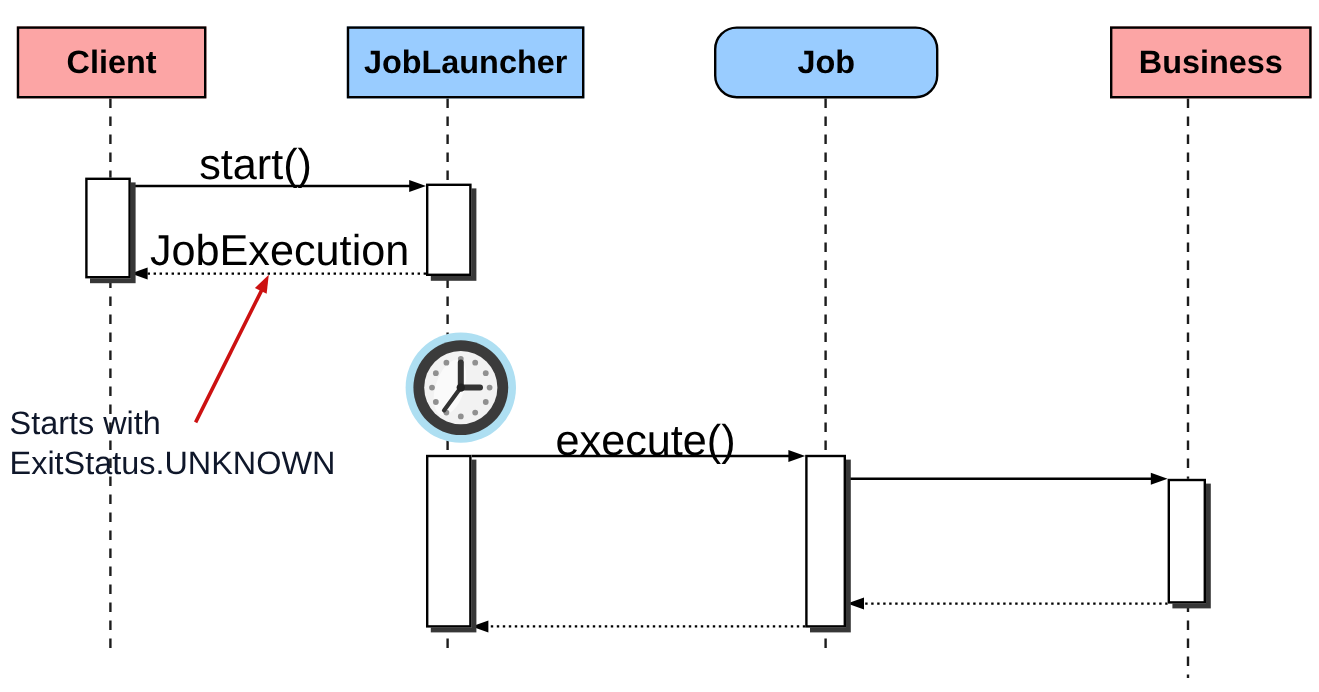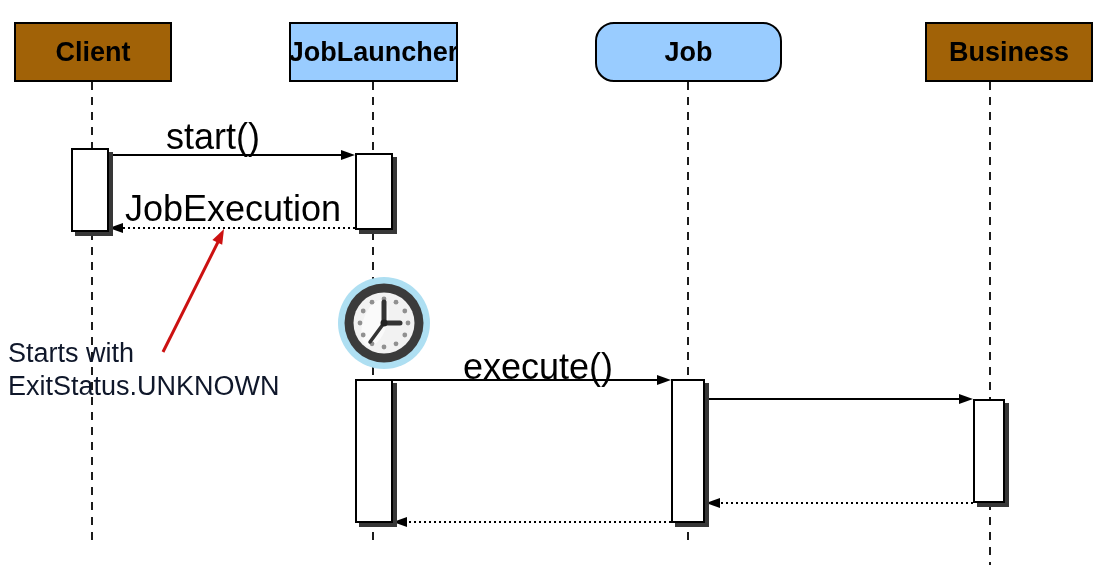--- a/index.html
+++ b/index.html
@@ -6,21 +6,21 @@
   #stage{
     position:relative;width:1099px;height:577px;background:#ffffff;overflow:hidden;
     font-family:"Liberation Sans", sans-serif;
   }
   #wires{position:absolute;left:0;top:0;width:1099px;height:577px;}
   .actor{
     position:absolute;top:22px;height:60px;box-sizing:border-box;
     border:2px solid #000;display:flex;align-items:center;justify-content:center;
     font-size:27px;font-weight:bold;color:#000;letter-spacing:0px;
   }
-  .actor.green{background:#a16207;}
+  .actor.green{background:#fca5a5;}
   .actor.blue{background:#99ccff;}
   .activation{
     position:absolute;box-sizing:border-box;background:#ffffff;
     border:2px solid #000;box-shadow:4px 4px 0 #373737;
   }
   .msg-label{
     position:absolute;font-size:36px;color:#000;text-align:center;white-space:nowrap;
   }
   .note{
     position:absolute;left:8px;top:337px;color:#0f172a;font-size:27px;line-height:33px;
@@ -89,21 +89,21 @@
     </g>
     <line x1="47" y1="47" x2="47" y2="26" stroke="#333" stroke-width="5" stroke-linecap="round"></line>
     <line x1="47" y1="47" x2="63" y2="47" stroke="#333" stroke-width="5" stroke-linecap="round"></line>
     <line x1="47" y1="47" x2="33" y2="66" stroke="#333" stroke-width="3.5" stroke-linecap="round"></line>
     <circle cx="47" cy="47" r="3.5" fill="#222"></circle>
   </svg>
 
   <div class="actor green" style="left:14px;width:158px;">
     <span>Client</span>
   </div>
-  <div class="actor blue" style="left:289px;width:169px;">
+  <div class="actor blue" style="left:289px;width:198px;">
     <span>JobLauncher</span>
   </div>
   <div class="actor blue" style="left:595px;width:187px;border-radius:19px;">
     <span>Job</span>
   </div>
   <div class="actor green" style="left:915px;width:168px;margin-left:10px;">
     <span>Business</span>
   </div>
 
   <div class="msg-label" style="left:113px;top:116px;width:200px;">start()</div>

